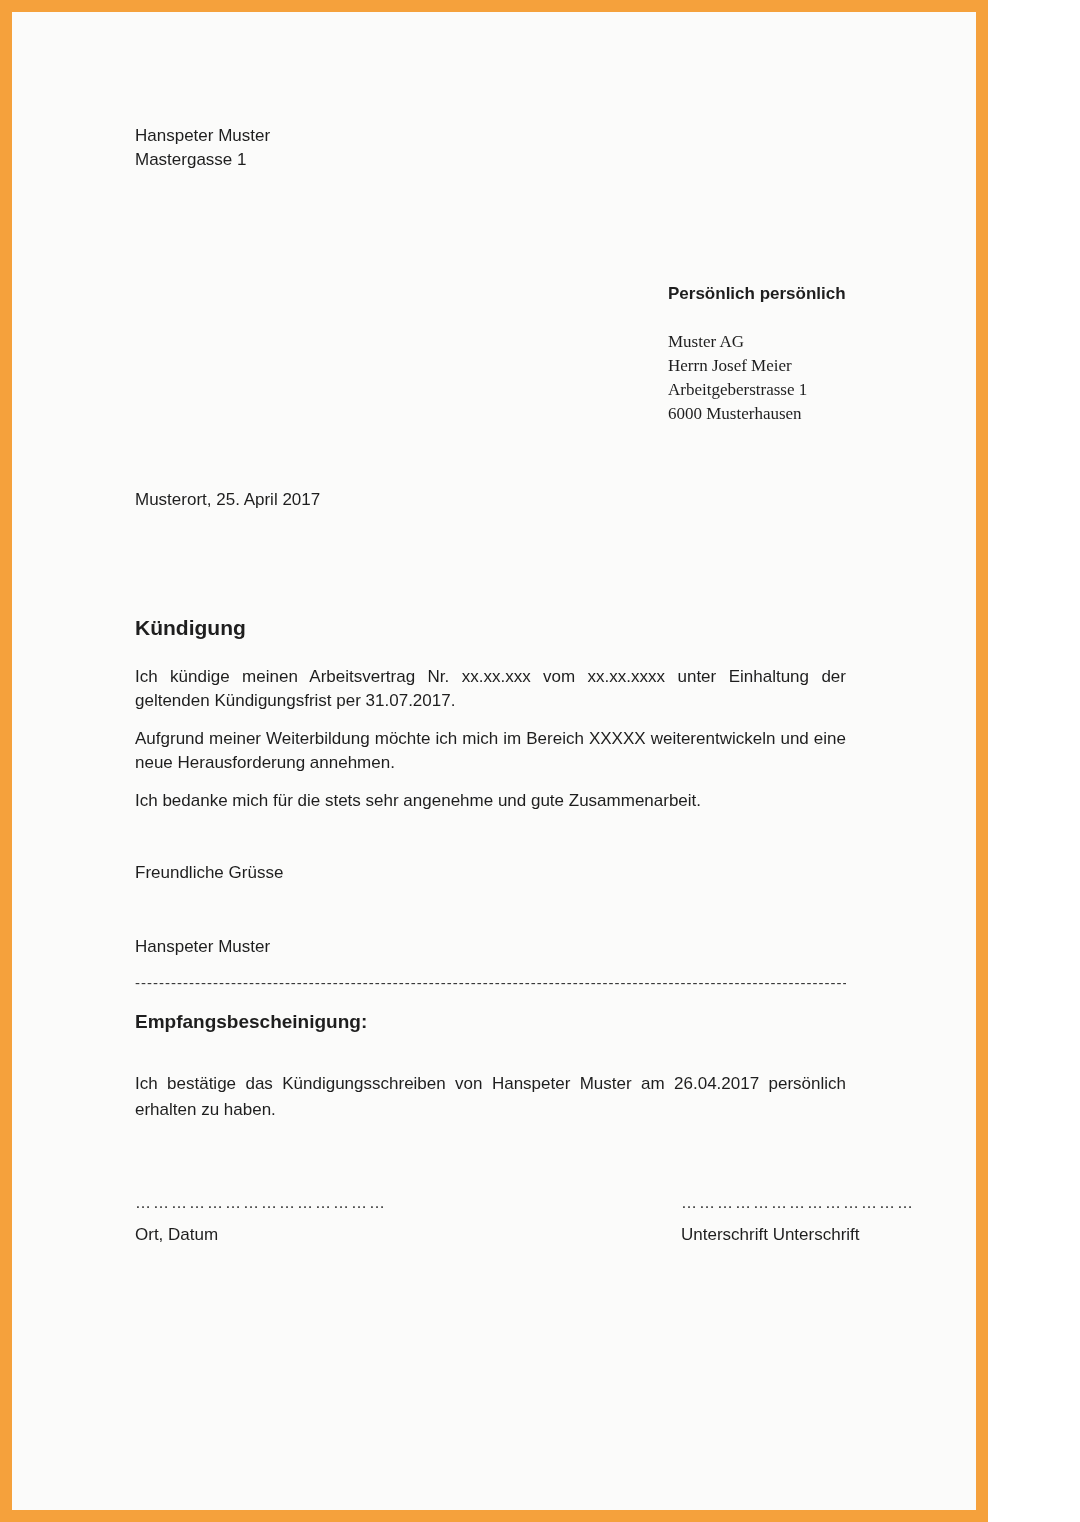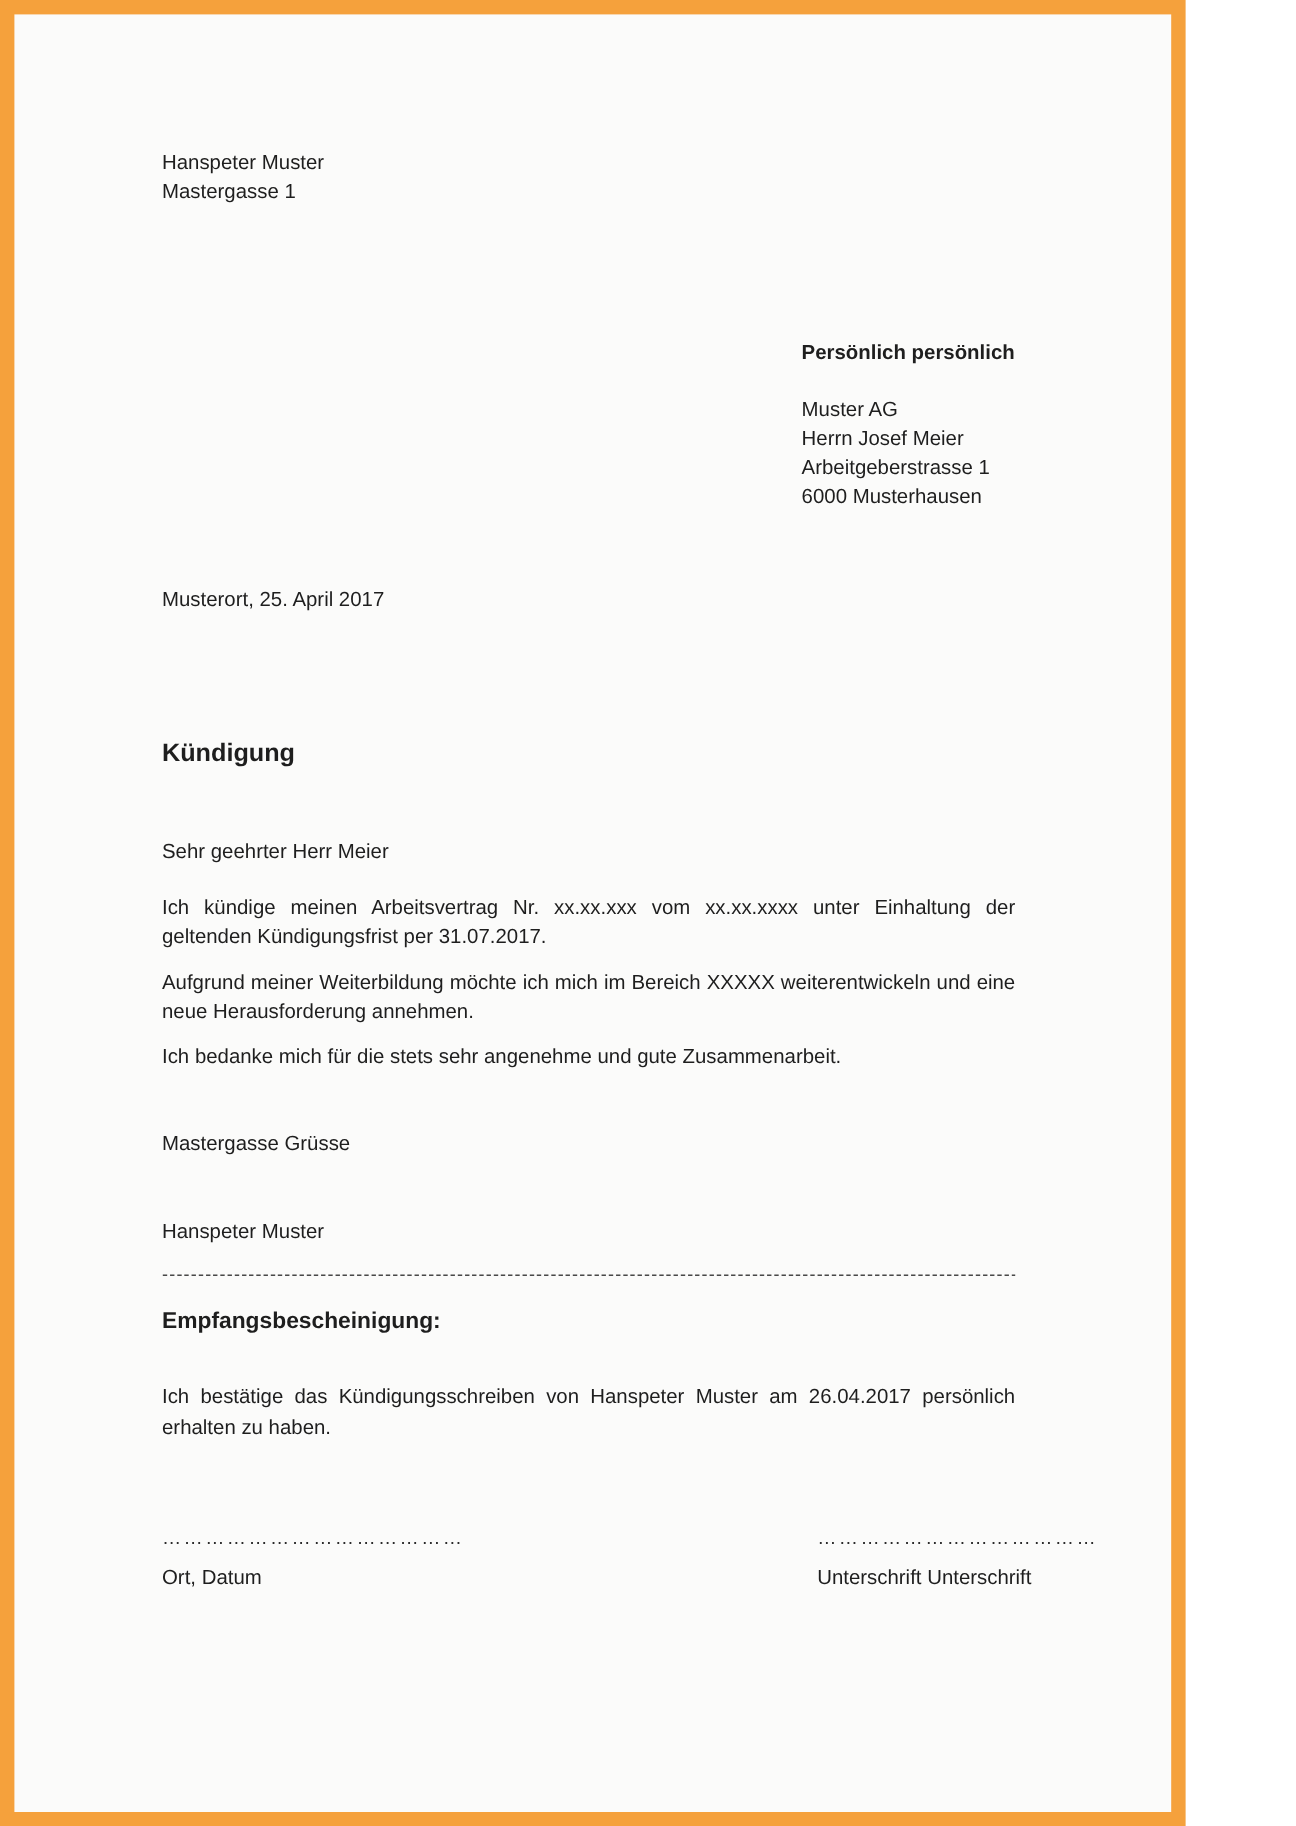--- a/index.html
+++ b/index.html
@@ -21,21 +21,21 @@
     font-size: 17px;
     line-height: 24px;
   }
   .address-block div { line-height: 24px; }
   .sender-block { margin-top: 0; }
   .right-block {
     margin-top: 110px;
     margin-left: 533px;
   }
   .delivery-note { font-weight: bold; }
-  .recipient-block { margin-top: 24px; }
+  .recipient-block { margin-top: 24px; font-family: Liberation Serif, serif; }
   .date-line { margin-top: 62px; }
   .subject {
     margin-top: 102px;
     font-size: 21px;
     font-weight: bold;
     line-height: 28px;
   }
   .salutation { margin-top: 56px; }
   .paragraph {
     margin-top: 23px;
@@ -115,27 +115,26 @@
         <div>Herrn Josef Meier</div>
         <div>Arbeitgeberstrasse 1</div>
         <div>6000 Musterhausen</div>
       </div>
     </div>
 
     <div class="date-line">Musterort, 25. April 2017</div>
 
     <div class="subject">Kündigung</div>
 
-    <div class="salutation">Sehr geehrter Herr Meier</div>
 
     <div class="paragraph">Ich kündige meinen Arbeitsvertrag Nr. xx.xx.xxx vom xx.xx.xxxx unter Einhaltung der geltenden Kündigungsfrist per 31.07.2017.</div>
     <div class="paragraph">Aufgrund meiner Weiterbildung möchte ich mich im Bereich XXXXX weiterentwickeln und eine neue Herausforderung annehmen.</div>
     <div class="paragraph">Ich bedanke mich für die stets sehr angenehme und gute Zusammenarbeit.</div>
 
-    <div class="closing">Mastergasse Grüsse</div>
+    <div class="closing">Freundliche Grüsse</div>
 
     <div class="signature-name">Hanspeter Muster</div>
 
     <div class="separator">----------------------------------------------------------------------------------------------------------------------------------------------------------------------------</div>
 
     <div class="receipt-heading">Empfangsbescheinigung:</div>
 
     <div class="receipt-body">Ich bestätige das Kündigungsschreiben von Hanspeter Muster am 26.04.2017 persönlich erhalten zu haben.</div>
 
     <div class="signature-fields">

